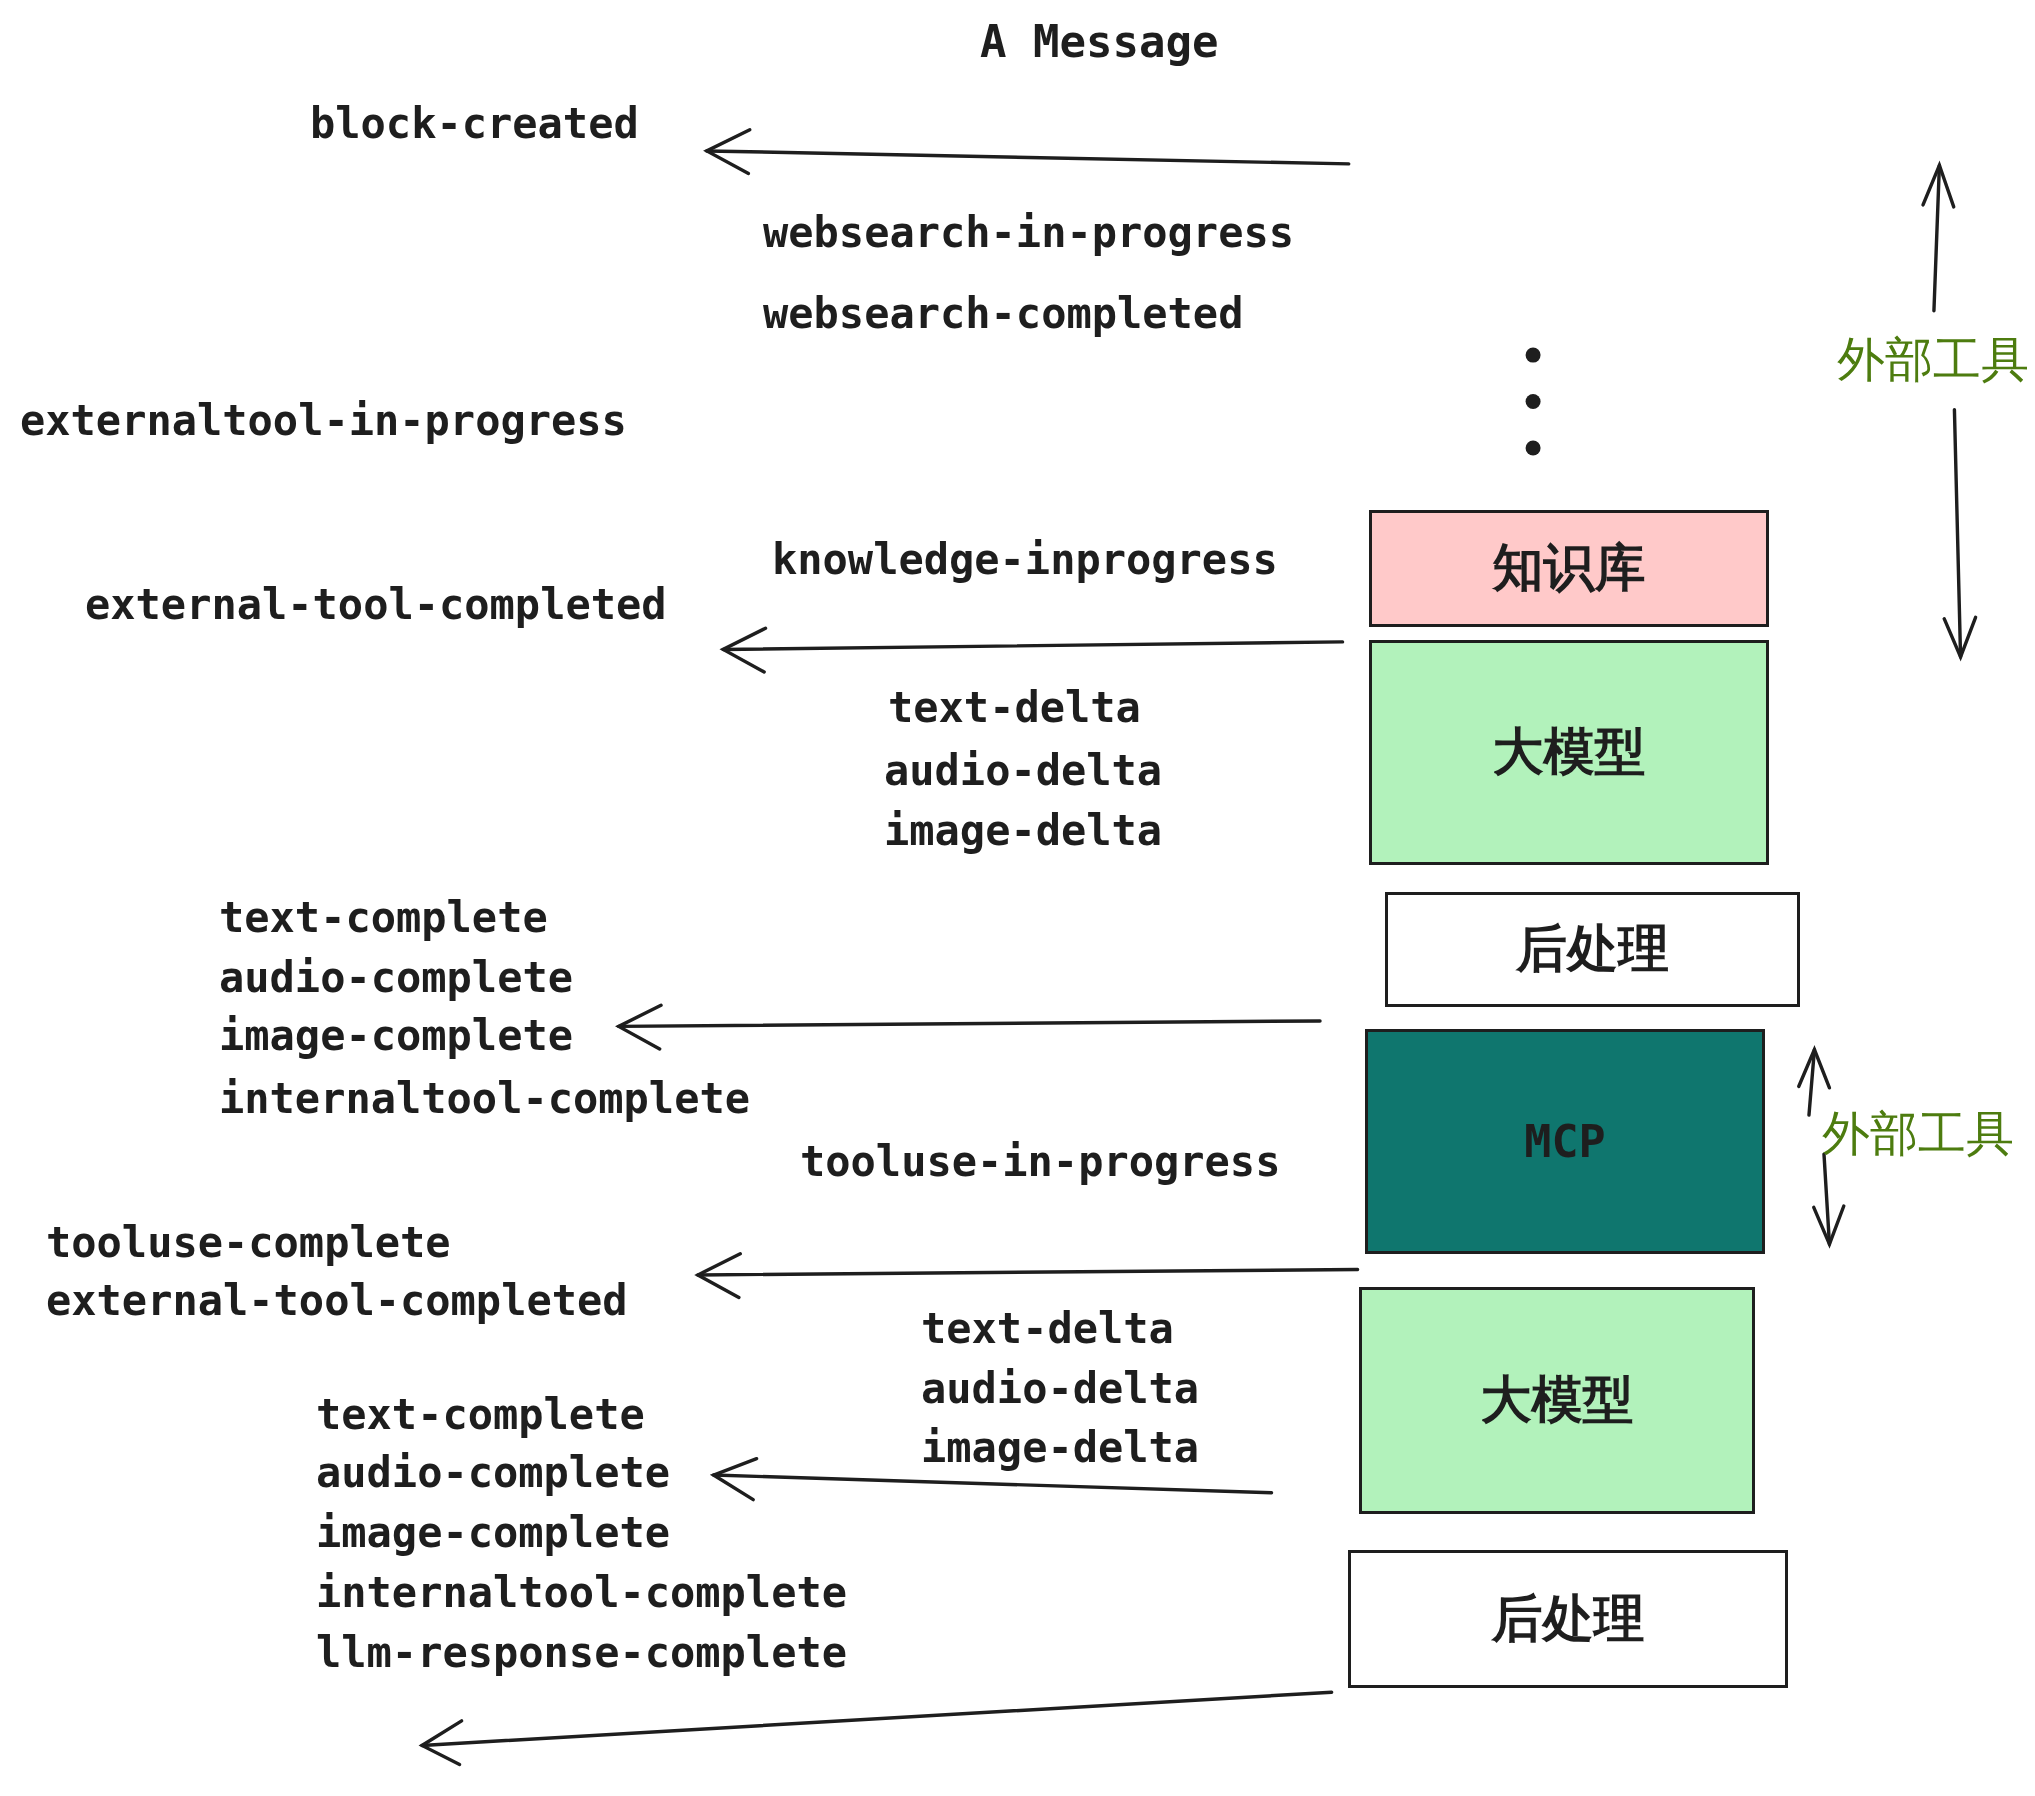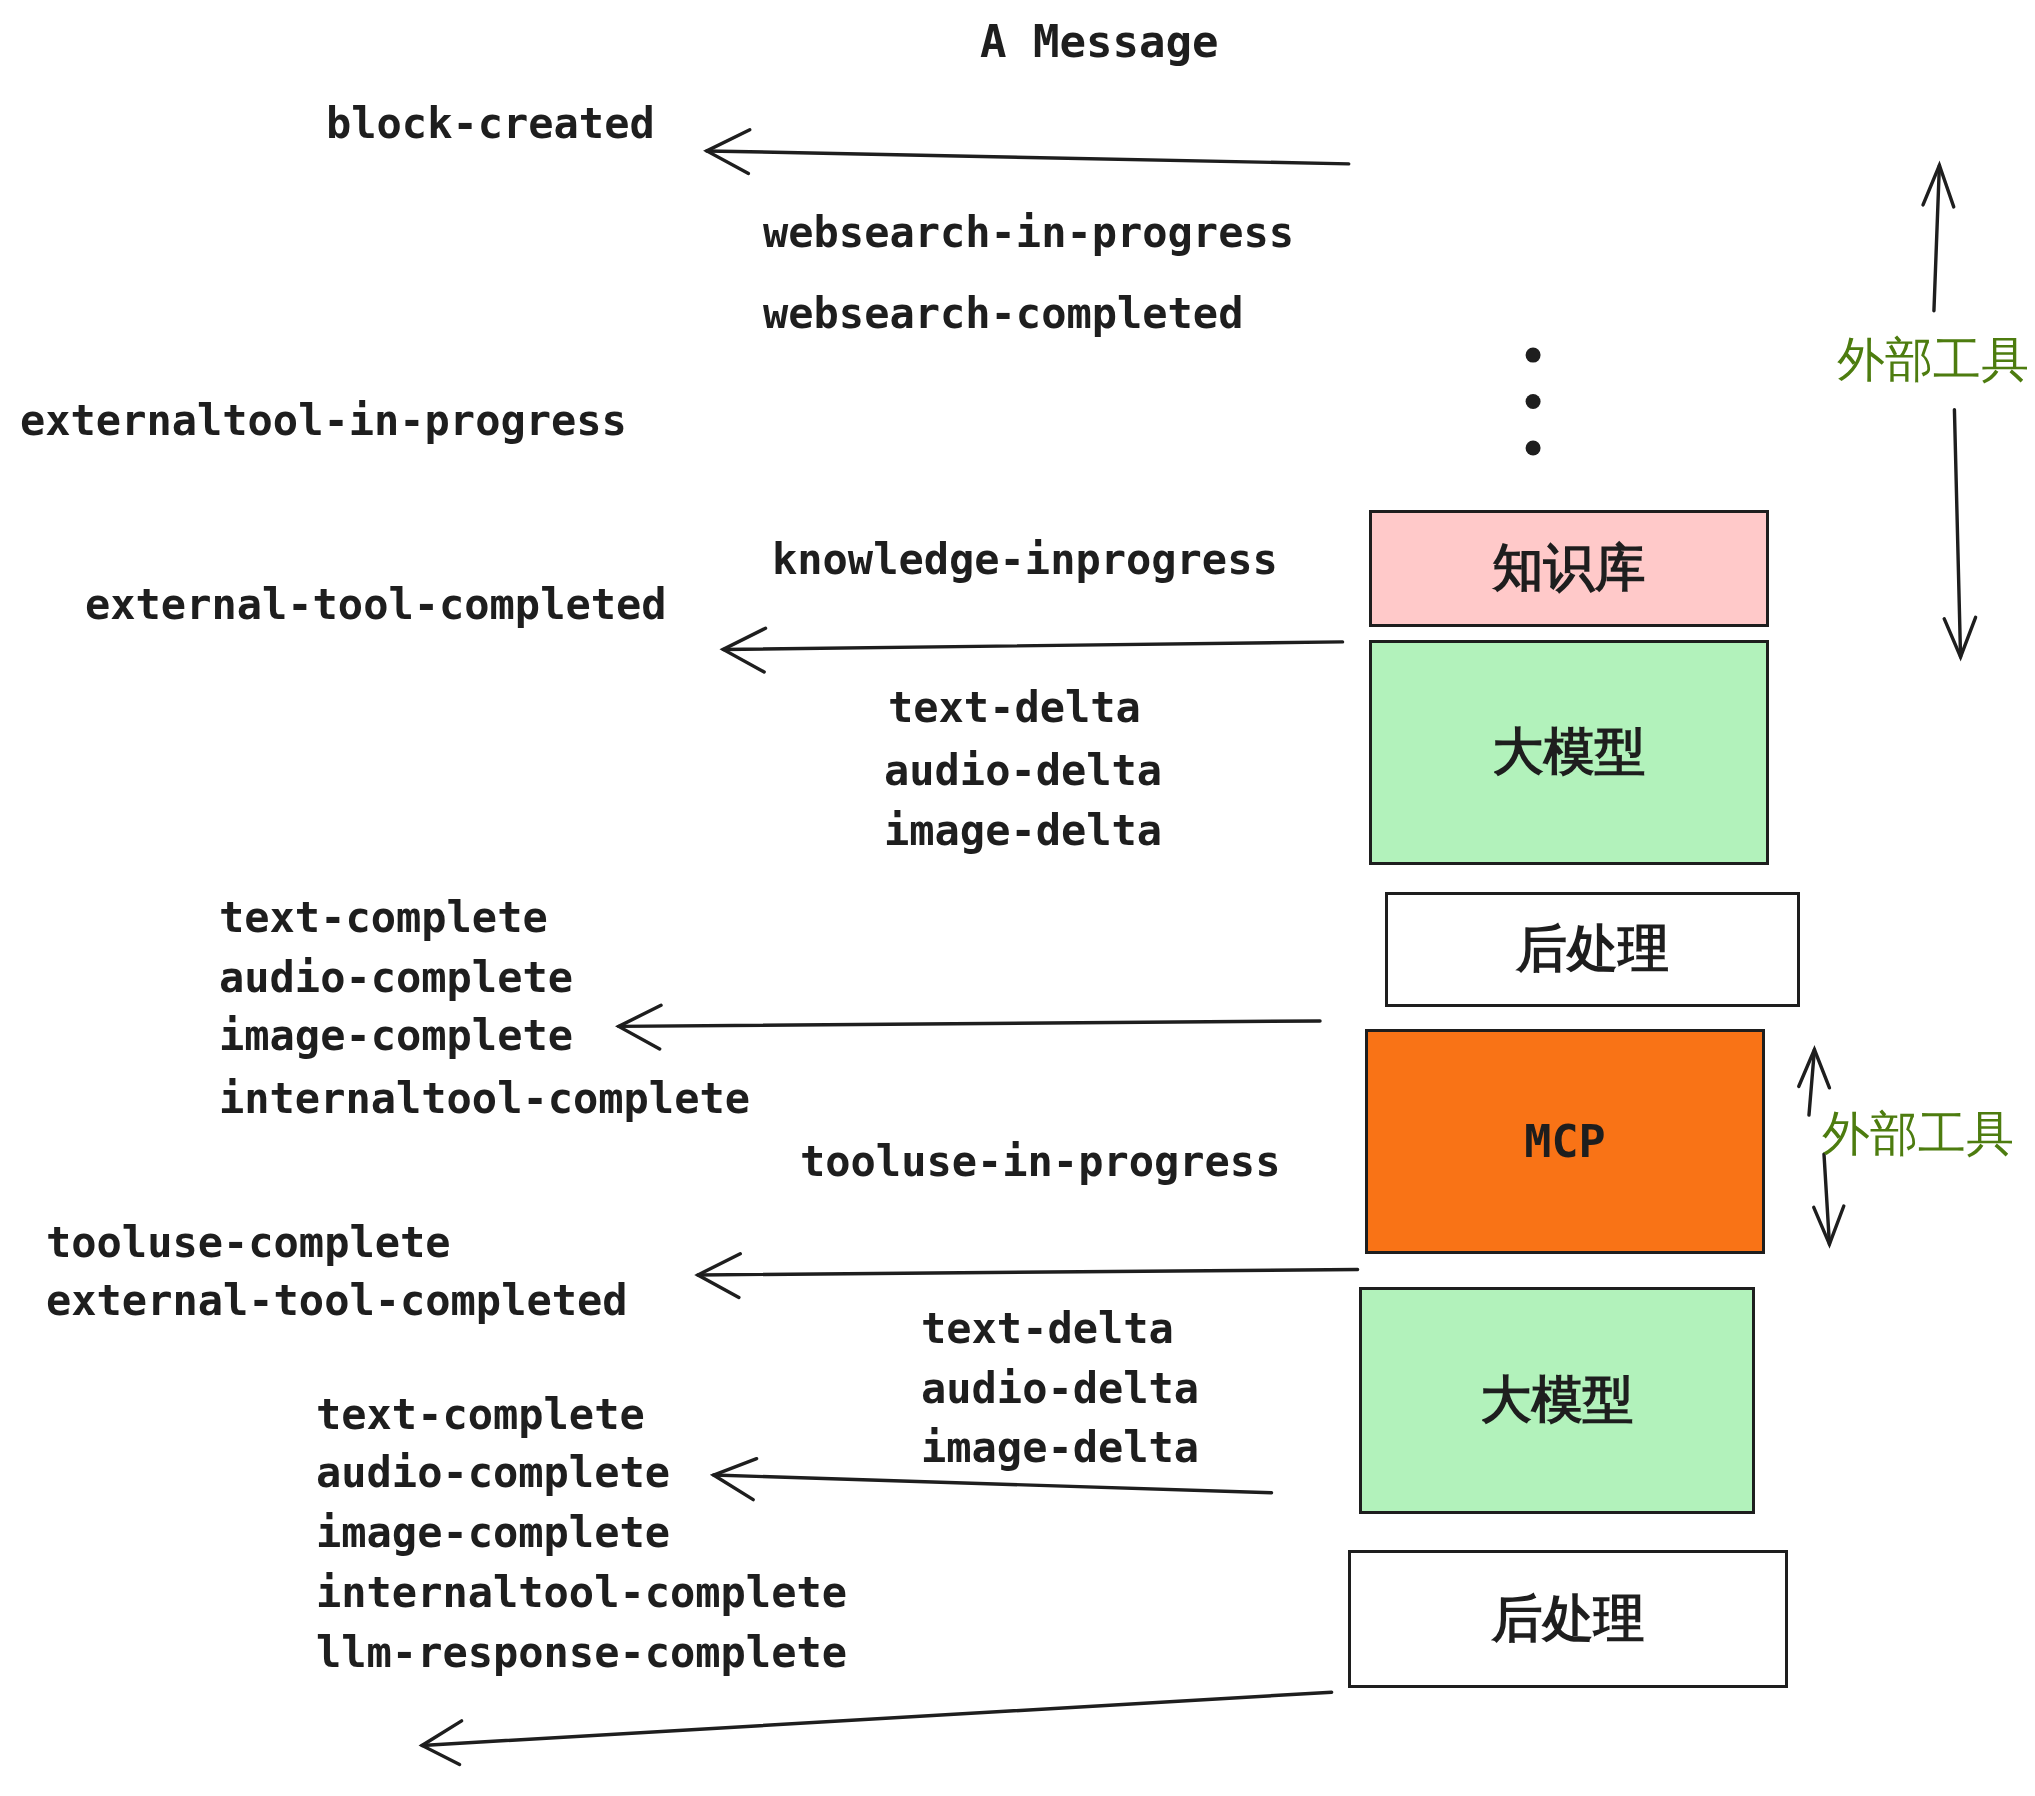--- a/index.html
+++ b/index.html
@@ -110,34 +110,34 @@
 
   <div class="box" style="left: 1369px; top: 510px; width: 400px; height: 117px; background: rgb(255, 201, 201);">
     <span>知识库</span>
   </div>
   <div class="box" style="left: 1369px; top: 640px; width: 400px; height: 225px; background: rgb(178, 242, 187);">
     <span>大模型</span>
   </div>
   <div class="box" style="left: 1385px; top: 892px; width: 415px; height: 115px; background: rgb(255, 255, 255);">
     <span>后处理</span>
   </div>
-  <div class="box mono" style="left: 1365px; top: 1029px; width: 400px; height: 225px; background: #f97316;">
+  <div class="box mono" style="left: 1365px; top: 1029px; width: 400px; height: 225px; background: #0f766e;">
     <span>MCP</span>
   </div>
   <div class="box" style="left: 1359px; top: 1287px; width: 396px; height: 227px; background: rgb(178, 242, 187);">
     <span>大模型</span>
   </div>
   <div class="box" style="left: 1348px; top: 1550px; width: 440px; height: 138px; background: rgb(255, 255, 255);">
     <span>后处理</span>
   </div>
 
   <div class="side" style="left:1837px; top:360px;">外部工具</div>
   <div class="side" style="left:1822px; top:1134px;">外部工具</div>
 
-  <div class="ev" style="left:326px;  top:123px;">block-created</div>
+  <div class="ev" style="left:310px;  top:123px;">block-created</div>
   <div class="ev" style="left:763px; top:232px;">websearch-in-progress</div>
   <div class="ev" style="left:763px; top:313px;">websearch-completed</div>
   <div class="ev" style="left:20px;   top:420px;">externaltool-in-progress</div>
   <div class="ev" style="left:772px; top:559px;">knowledge-inprogress</div>
   <div class="ev" style="left:85px;  top:604px;">external-tool-completed</div>
   <div class="ev" style="left:888px; top:707px;">text-delta</div>
   <div class="ev" style="left:884px; top:770px;">audio-delta</div>
   <div class="ev" style="left:884px; top:830px;">image-delta</div>
   <div class="ev" style="left:219px;  top:917px;">text-complete</div>
   <div class="ev" style="left:219px;  top:977px;">audio-complete</div>

